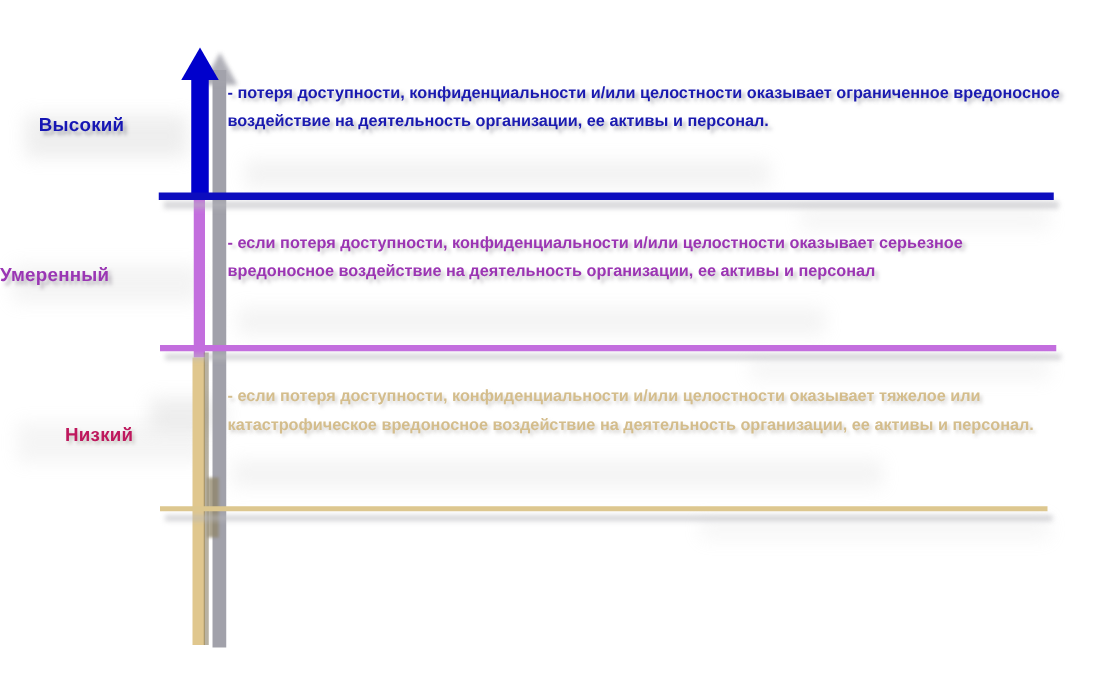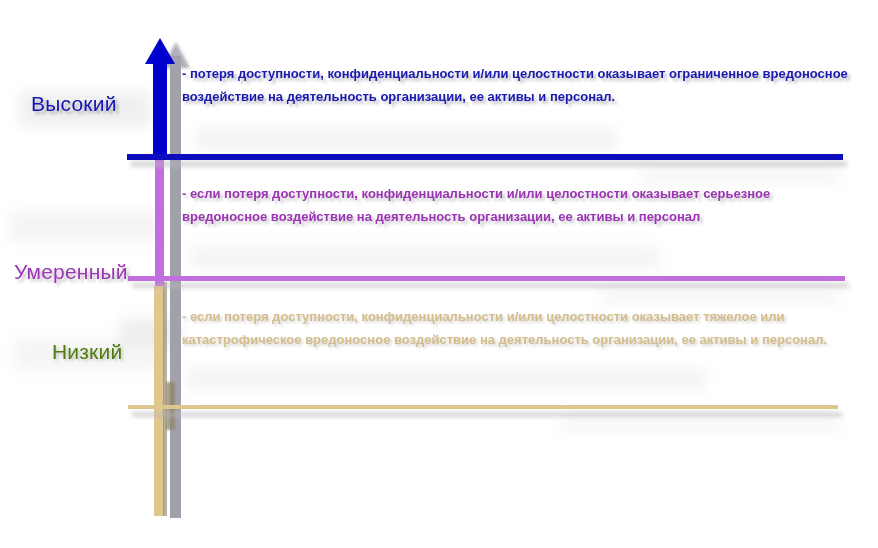--- a/index.html
+++ b/index.html
@@ -64,36 +64,36 @@
   .rule-shadow {
     position: absolute;
     background: #b8b8bd;
     filter: blur(2.2px);
     opacity: 0.55;
   }
 
   
   .level-label {
     position: absolute;
-    font-weight: normal;
-    font-size: 21px;
+    font-weight: bold;
+    font-size: 15px;
     white-space: nowrap;
     letter-spacing: 0.2px;
     text-align: center;
   }
   .level-label.lv-high {
     color: #1616b4;
     text-shadow: 3px 3px 3px rgba(130,130,140,0.55);
   }
   .level-label.lv-mod {
     color: #9a36b4;
     text-shadow: 3px 3px 3px rgba(140,130,145,0.5);
   }
   .level-label.lv-low {
-    color: #4d7c0f;
+    color: #be185d;
     text-shadow: 2px 2px 3px rgba(150,145,135,0.45);
   }
 
   
   .desc {
     position: absolute;
     font-weight: bold;
     font-size: 13px;
     line-height: 23px;
     white-space: pre-line;
@@ -148,21 +148,21 @@
   <div class="rule" style="left:127px; top:154px; width:716px; height:6px; background:#0d0dbe;"></div>
 
   <div class="rule-shadow" style="left:132px; top:283px; width:717px; height:5px;"></div>
   <div class="rule" style="left:128px; top:276px; width:717px; height:5px; background:#c36ede;"></div>
 
   <div class="rule-shadow" style="left:132px; top:412px; width:710px; height:5px;"></div>
   <div class="rule" style="left:128px; top:405px; width:710px; height:4px; background:#ddc78f;"></div>
 
   <div class="level-label lv-high" style="left:31px; top:92px;">Высокий</div>
 
-  <div class="level-label lv-mod" style="left:14px; top:212px;margin-top:48px;">Умеренный</div>
+  <div class="level-label lv-mod" style="left:0; top:212px;">Умеренный</div>
 
   <div class="level-label lv-low" style="left:52px; top:340px;">Низкий</div>
 
   <div class="desc d-high" style="left:182px; top:62px; width:692px;">- потеря доступности, конфиденциальности и/или целостности оказывает ограниченное вредоносное воздействие на деятельность организации, ее активы и персонал.</div>
 
   <div class="desc d-mod" style="left:182px; top:182px; width:672px;">- если потеря доступности, конфиденциальности и/или целостности оказывает серьезное вредоносное воздействие на деятельность организации, ее активы и персонал</div>
 
   <div class="desc d-low" style="left:182px; top:305px; width:700px;">- если потеря доступности, конфиденциальности и/или целостности оказывает тяжелое или катастрофическое вредоносное воздействие на деятельность организации, ее активы и персонал.</div>
 
 </div>

